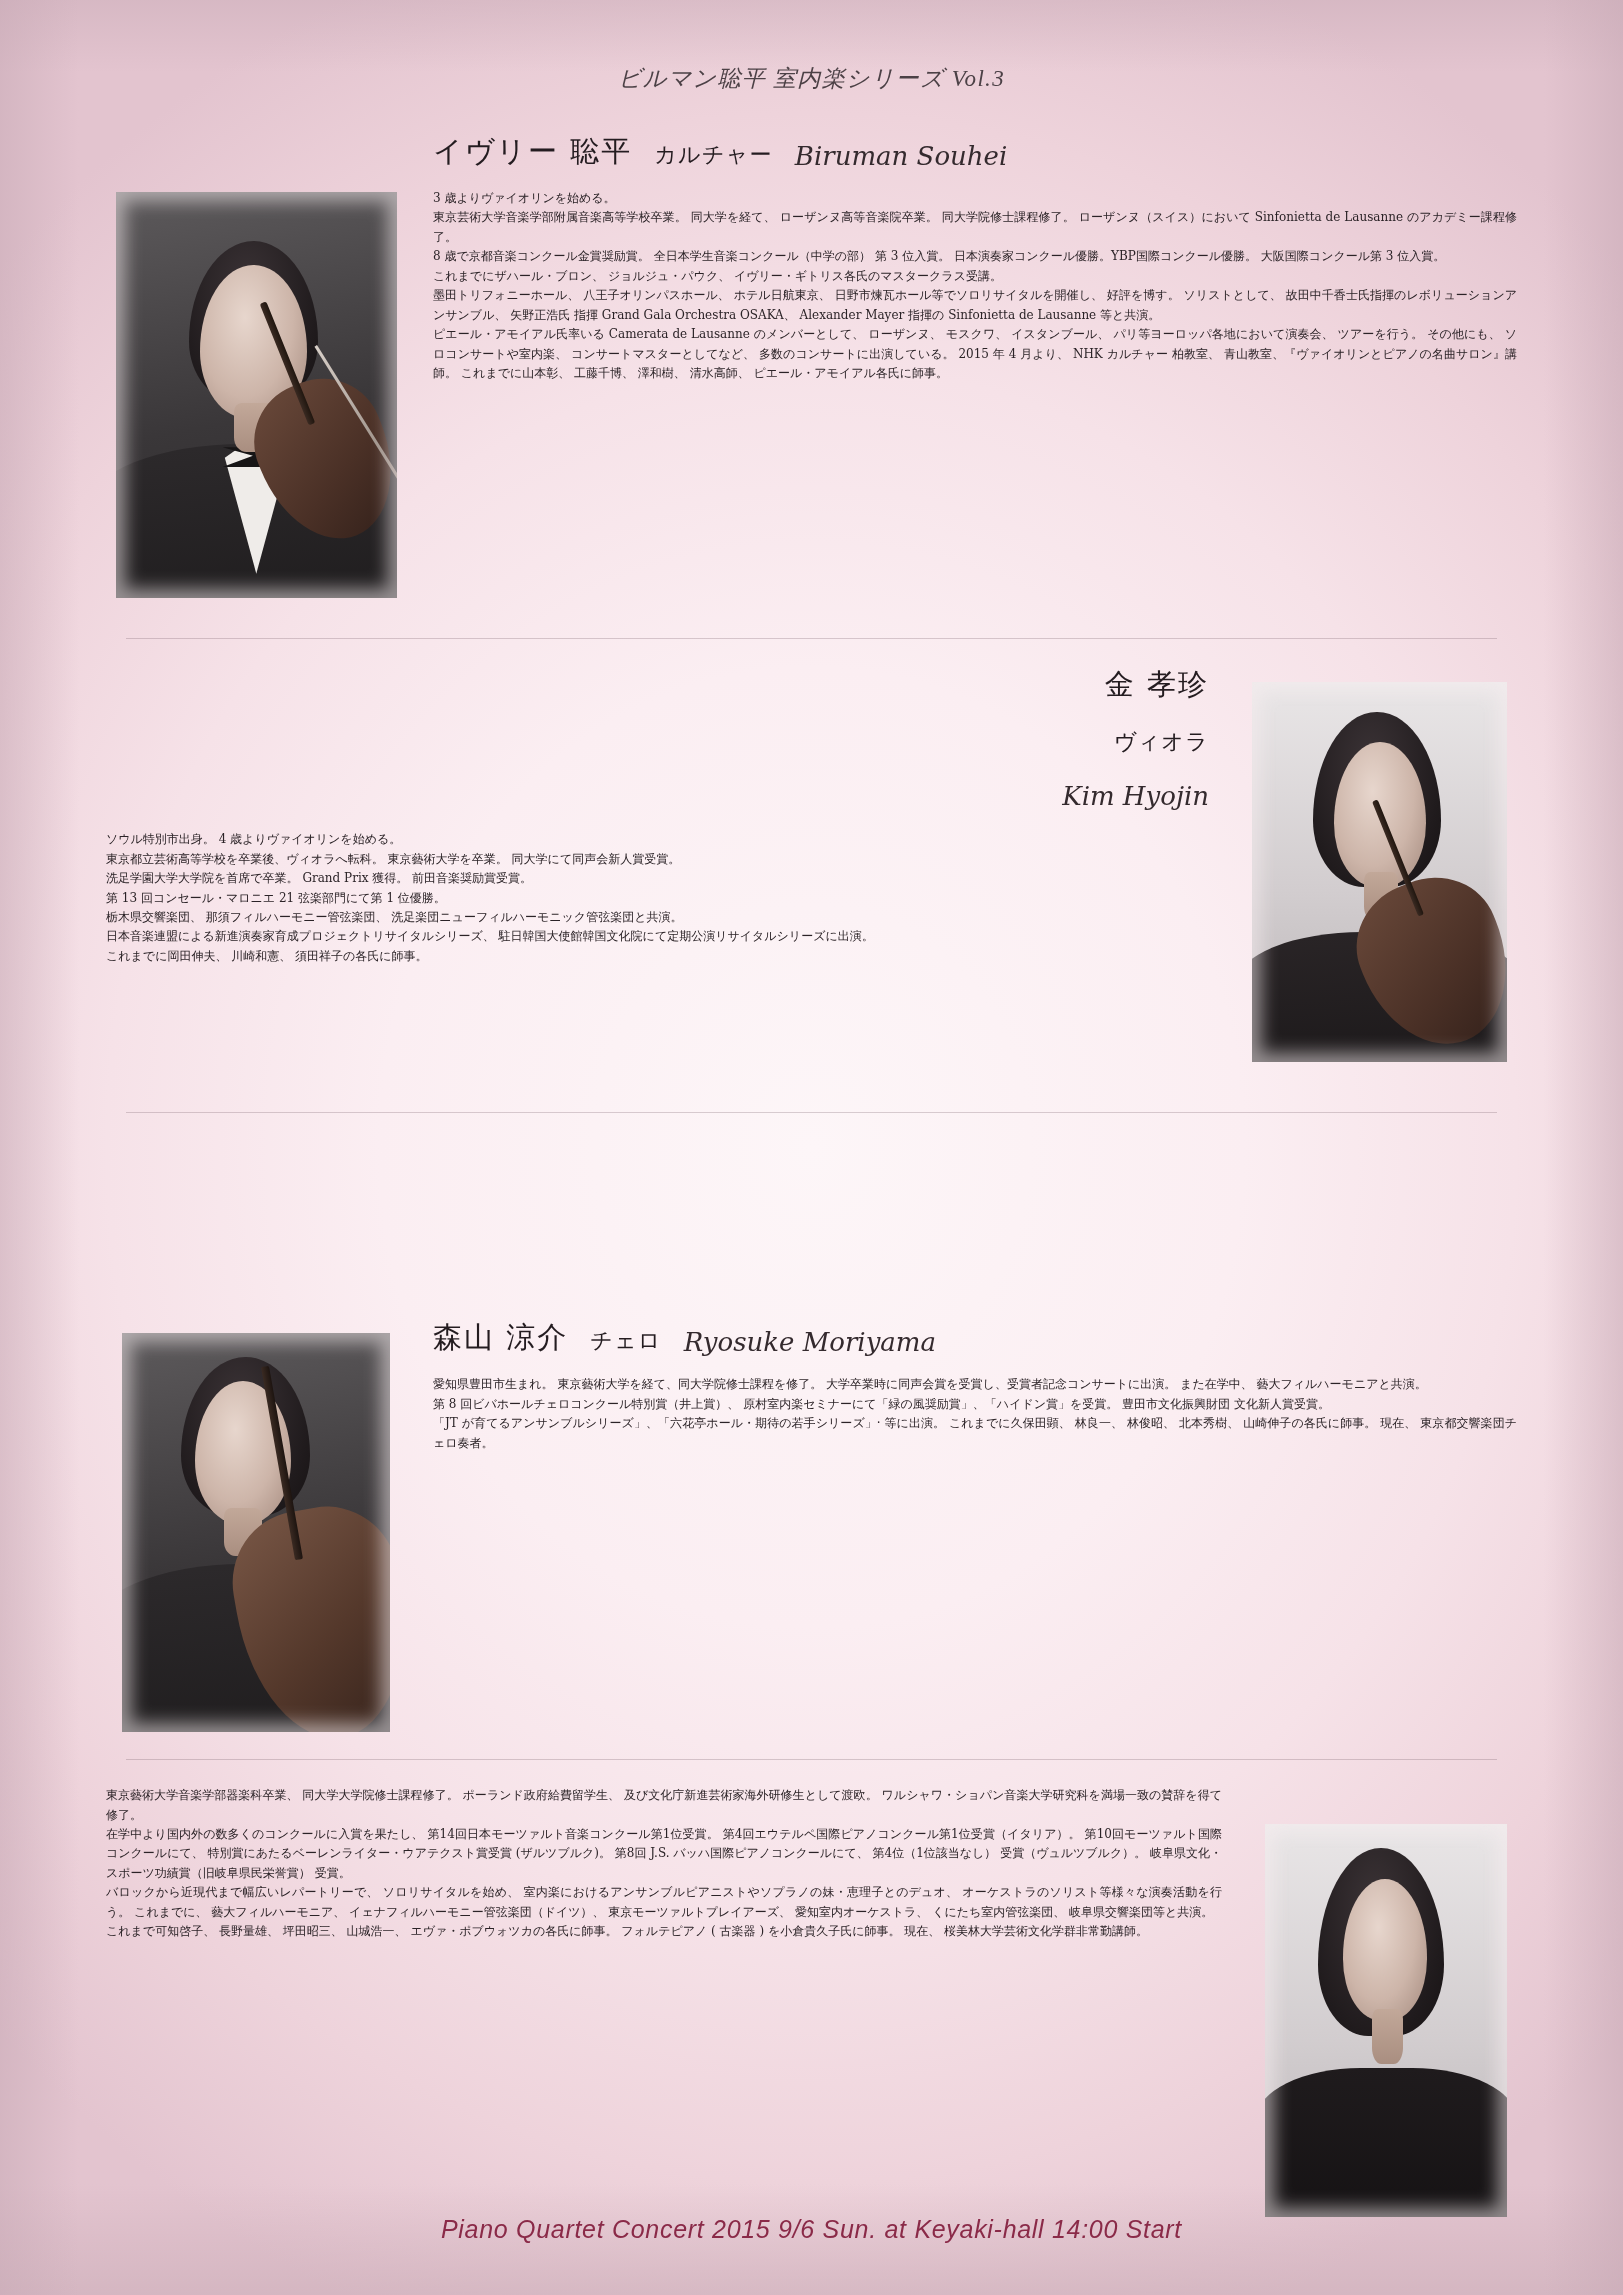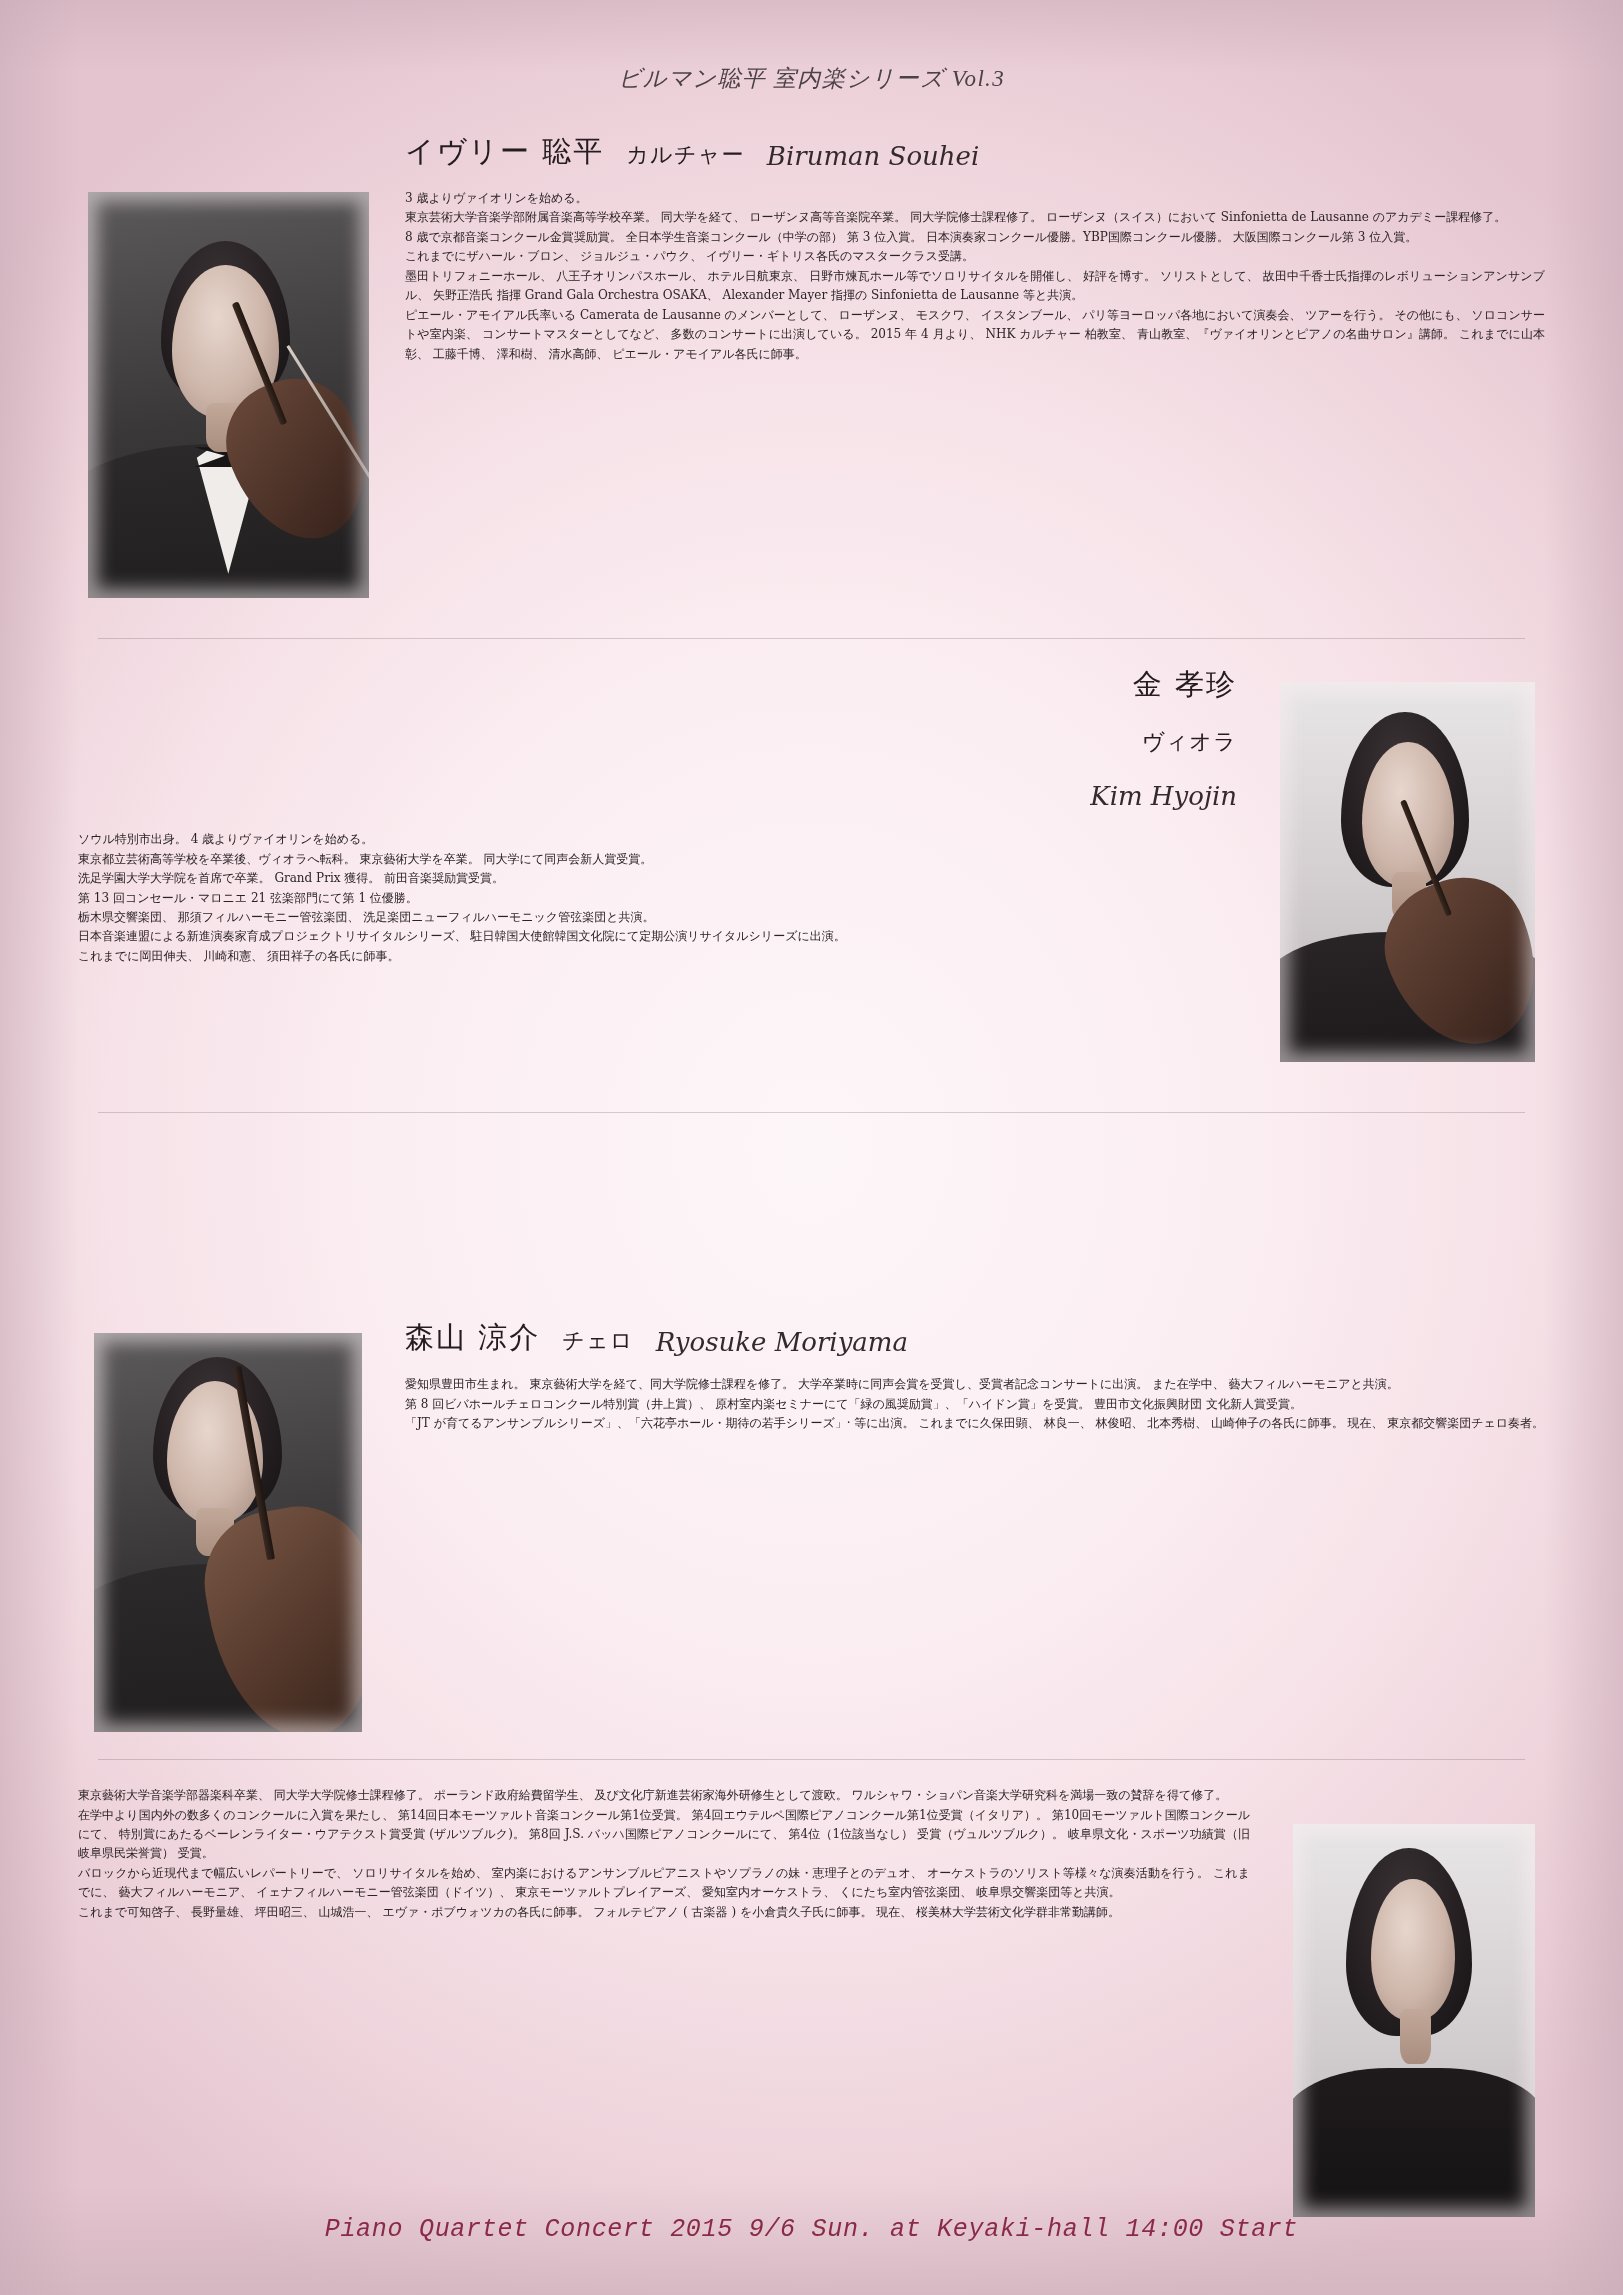--- a/index.html
+++ b/index.html
@@ -26,21 +26,21 @@
     pointer-events: none;
     background:
       linear-gradient(to right, rgba(200,170,182,0.55) 0px, rgba(200,170,182,0.0) 79px),
       linear-gradient(to left, rgba(200,170,182,0.55) 0px, rgba(200,170,182,0.0) 79px),
       linear-gradient(to bottom, rgba(200,170,182,0.45) 0px, rgba(200,170,182,0.0) 72px),
       linear-gradient(to top, rgba(205,175,186,0.65) 0px, rgba(205,175,186,0.0) 111px);
   }
   .inner {
     position: relative;
     z-index: 2;
-    padding: 0 78px;
+    padding: 0 106px;
   }
 
   
   .doc-header {
     text-align: center;
     padding-top: 63px;
   }
   .series-title {
     font-size: 23px;
     letter-spacing: 1.3px;
@@ -193,21 +193,21 @@
 
   
   .footer {
     position: absolute;
     left: 0; right: 0;
     bottom: 51px;
     text-align: center;
     font-size: 25px;
     font-style: italic;
     color: #8a2a48;
-    font-family: Liberation Mono, monospace;
+    font-family: Liberation Sans, sans-serif;
     letter-spacing: 0.7px;
     z-index: 3;
   }
 </style>
 </head>
 <body>
 
 <div class="page">
   <div class="inner">
 

